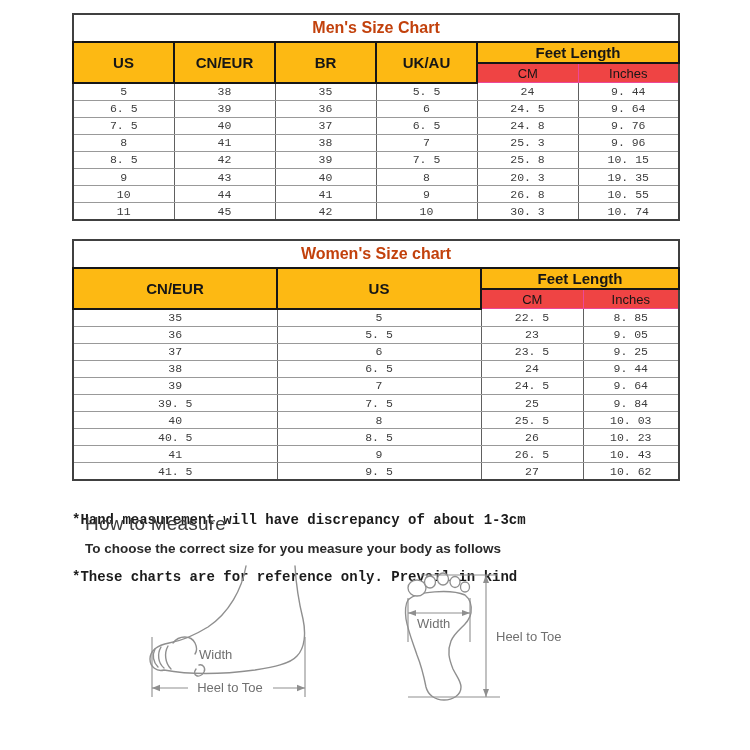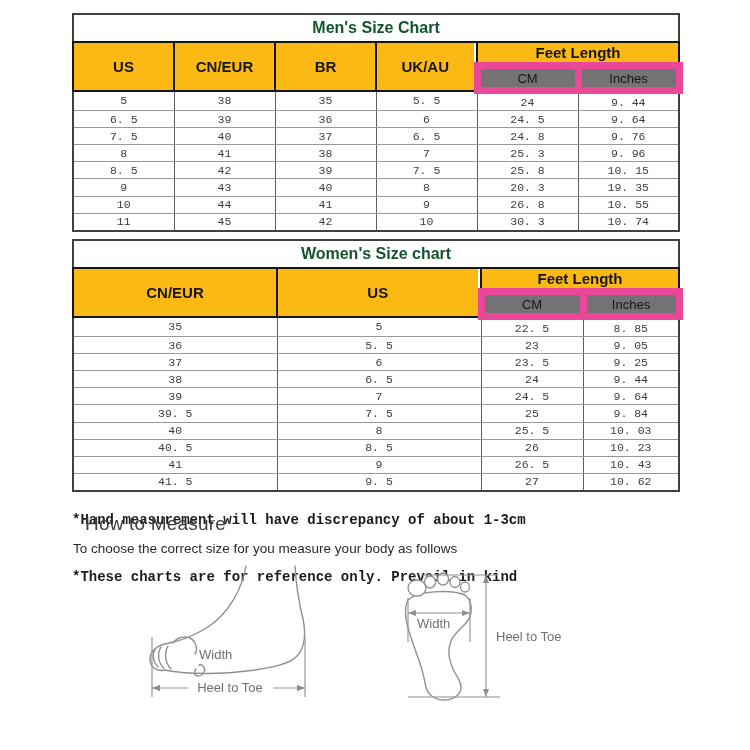--- a/index.html
+++ b/index.html
@@ -9,51 +9,51 @@
   }
   table.size-table {
     position:absolute; left:72px; width:606px;
     border-collapse:collapse; table-layout:fixed;
     border:2px solid #404040;
   }
   #mens-table  { top:13px; }
   #womens-table{ top:239px; }
   .size-table td, .size-table th { text-align:center; vertical-align:middle; padding:0; overflow:hidden; }
   td.title-cell {
-    height:26px; background:#ffffff; color:#14532d;
+    height:26px; background:#ffffff; color:#c2410c;
     font-family:"Liberation Sans", sans-serif; font-weight:bold; font-size:16px;
     border:2px solid #404040; border-bottom:2px solid #161616;
   }
   th.main {
     background:#FDB913; color:#161616; font-weight:bold; font-size:15px;
     border:2px solid #161616; height:19px;
     font-family:"Liberation Sans", sans-serif;
   }
   th.sub {
-    background:#737373; color:#161616; font-weight:normal; font-size:13px;
-    border:7px solid #ec4899; height:18px;
+    background:#ef4444; color:#161616; font-weight:normal; font-size:13px;
+    border:1px solid #ec4899; height:18px;
     font-family:"Liberation Sans", sans-serif;
   }
   .size-table tbody td {
     height:16.1px; font-family:"Liberation Mono", monospace;
     font-size:11.5px; color:#3d3d3d; background:#ffffff;
     border:1px solid #999999; border-left:1px solid #606060; border-right:1px solid #606060;
   }
   #notes {
     position:absolute; left:72px; top:473px;
     font-family:Liberation Mono, monospace; font-weight:bold;
     font-size:14px; line-height:19px; color:#1b1b1b; white-space:pre;
   }
   #how-title {
     position:absolute; left:85px; top:513px;
     font-size:19px; color:#3d3d3d; letter-spacing:0.2px;
   }
   #how-sub {
-    position:absolute; left:73px; top:541px;
-    font-size:13.5px; color:#2a2a2a;
+    position:absolute; left:85px; top:541px;
+    font-size:13.5px; color:#2a2a2a;font-weight:bold;
   }
   #caption {
     position:absolute; left:70px; top:709px; width:660px;
     text-align:center; font-size:13.5px; color:#1f1f1f;
   }
   svg .outline { fill:none; stroke:#8f8f8f; stroke-width:1.4; stroke-linecap:round; }
   svg .measure { fill:none; stroke:#8f8f8f; stroke-width:1.1; }
   svg .arrowhead { fill:#8f8f8f; stroke:none; }
   svg .toe { fill:#ffffff; stroke:#8f8f8f; stroke-width:1.3; }
   svg text { font-family:"Liberation Sans", sans-serif; font-size:13px; fill:#707070; }

